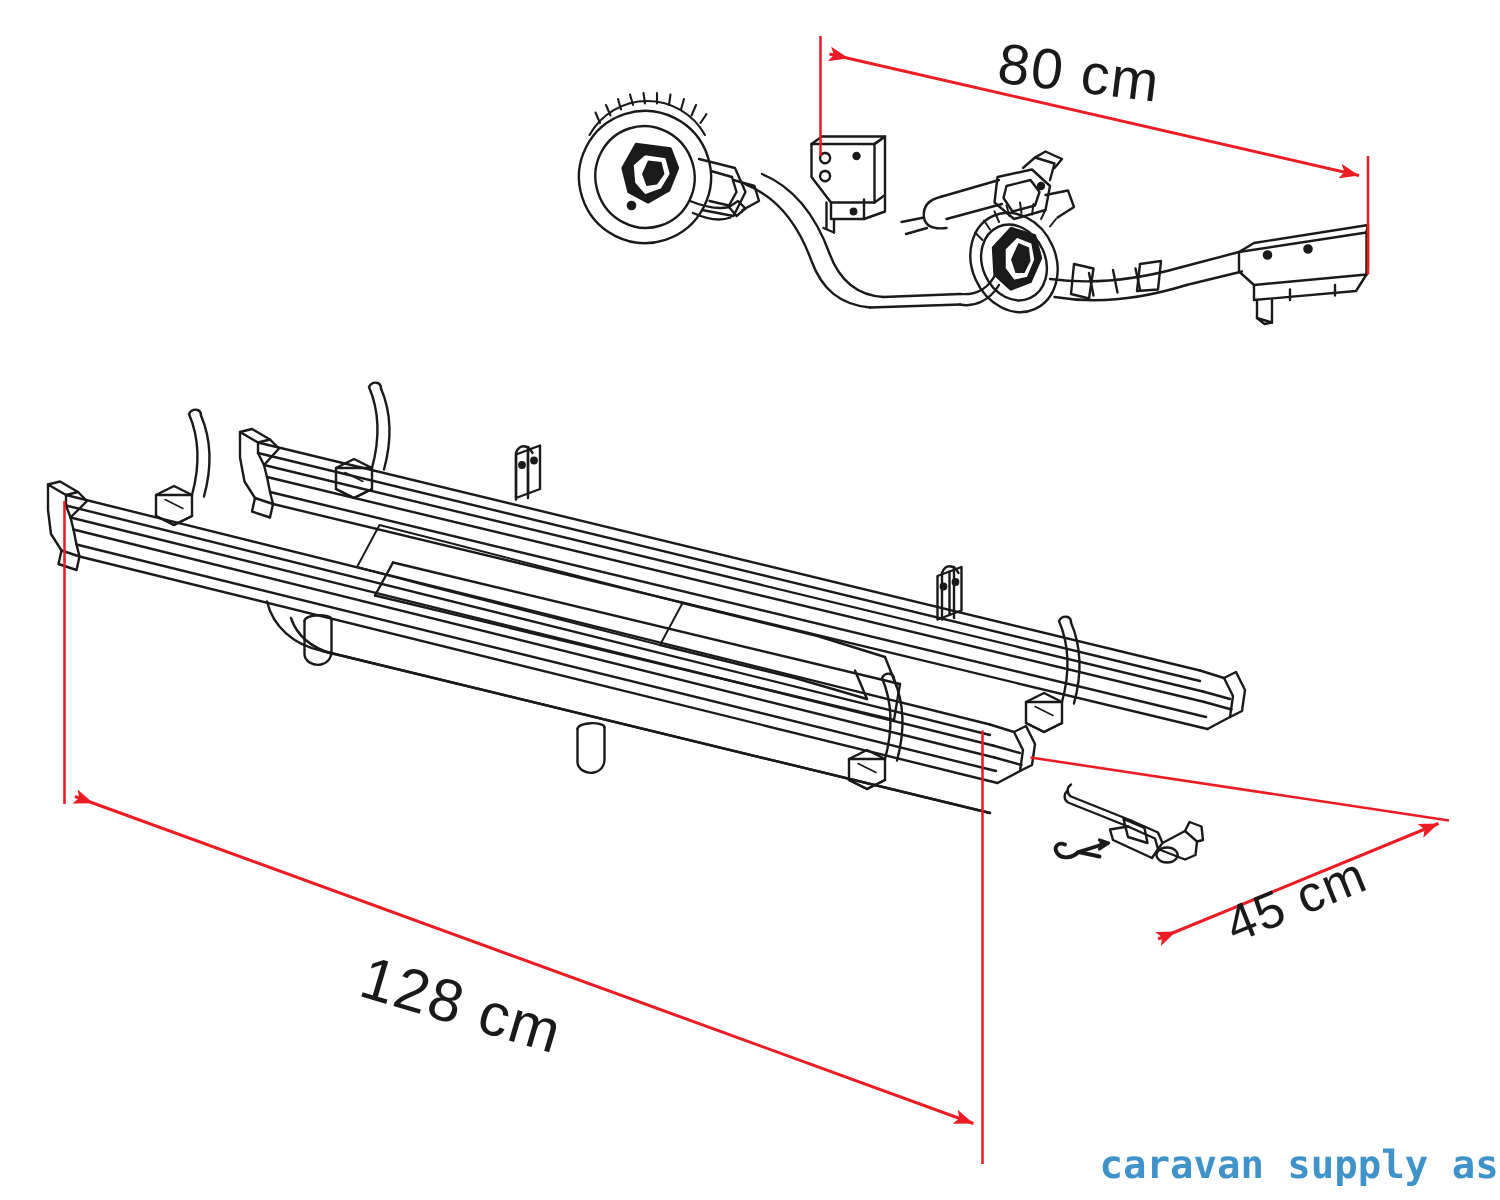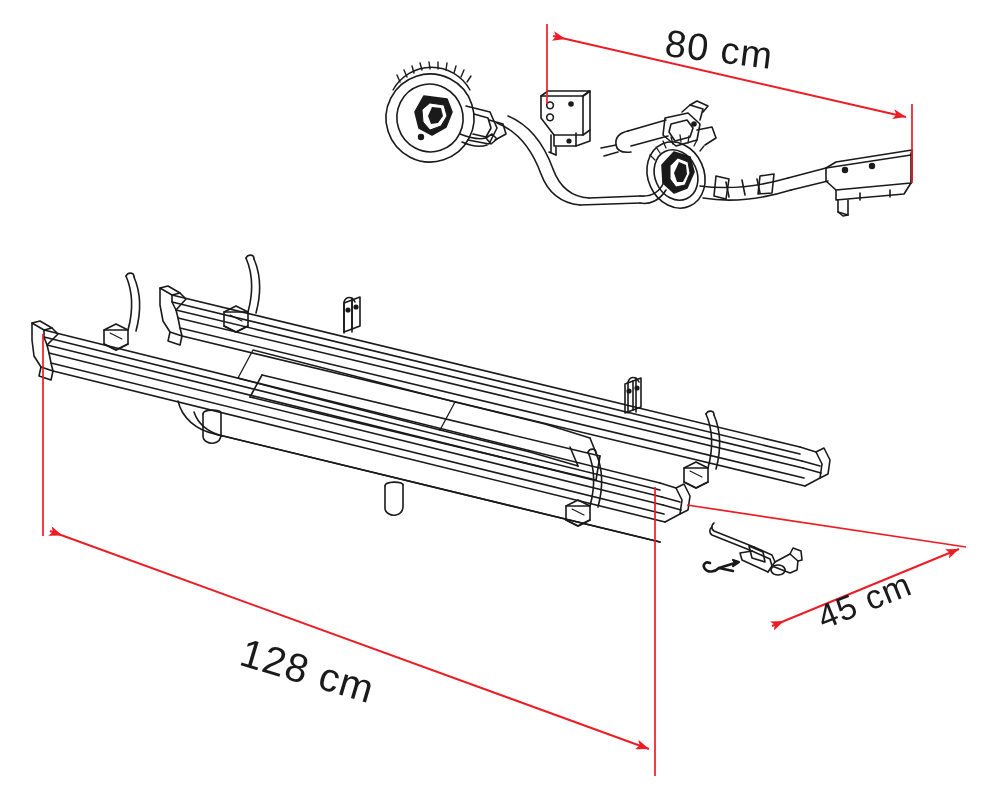--- a/index.html
+++ b/index.html
@@ -341,14 +341,15 @@
       </g>
     </g>
   </svg>
 
   <div class="dim-label" id="label-80">80 cm</div>
 
   <div class="dim-label" id="label-128">128 cm</div>
 
   <div class="dim-label" id="label-45">45 cm</div>
 
+  <div id="watermark">caravan supply as</div>
 
 </div>
 
 </body></html>

